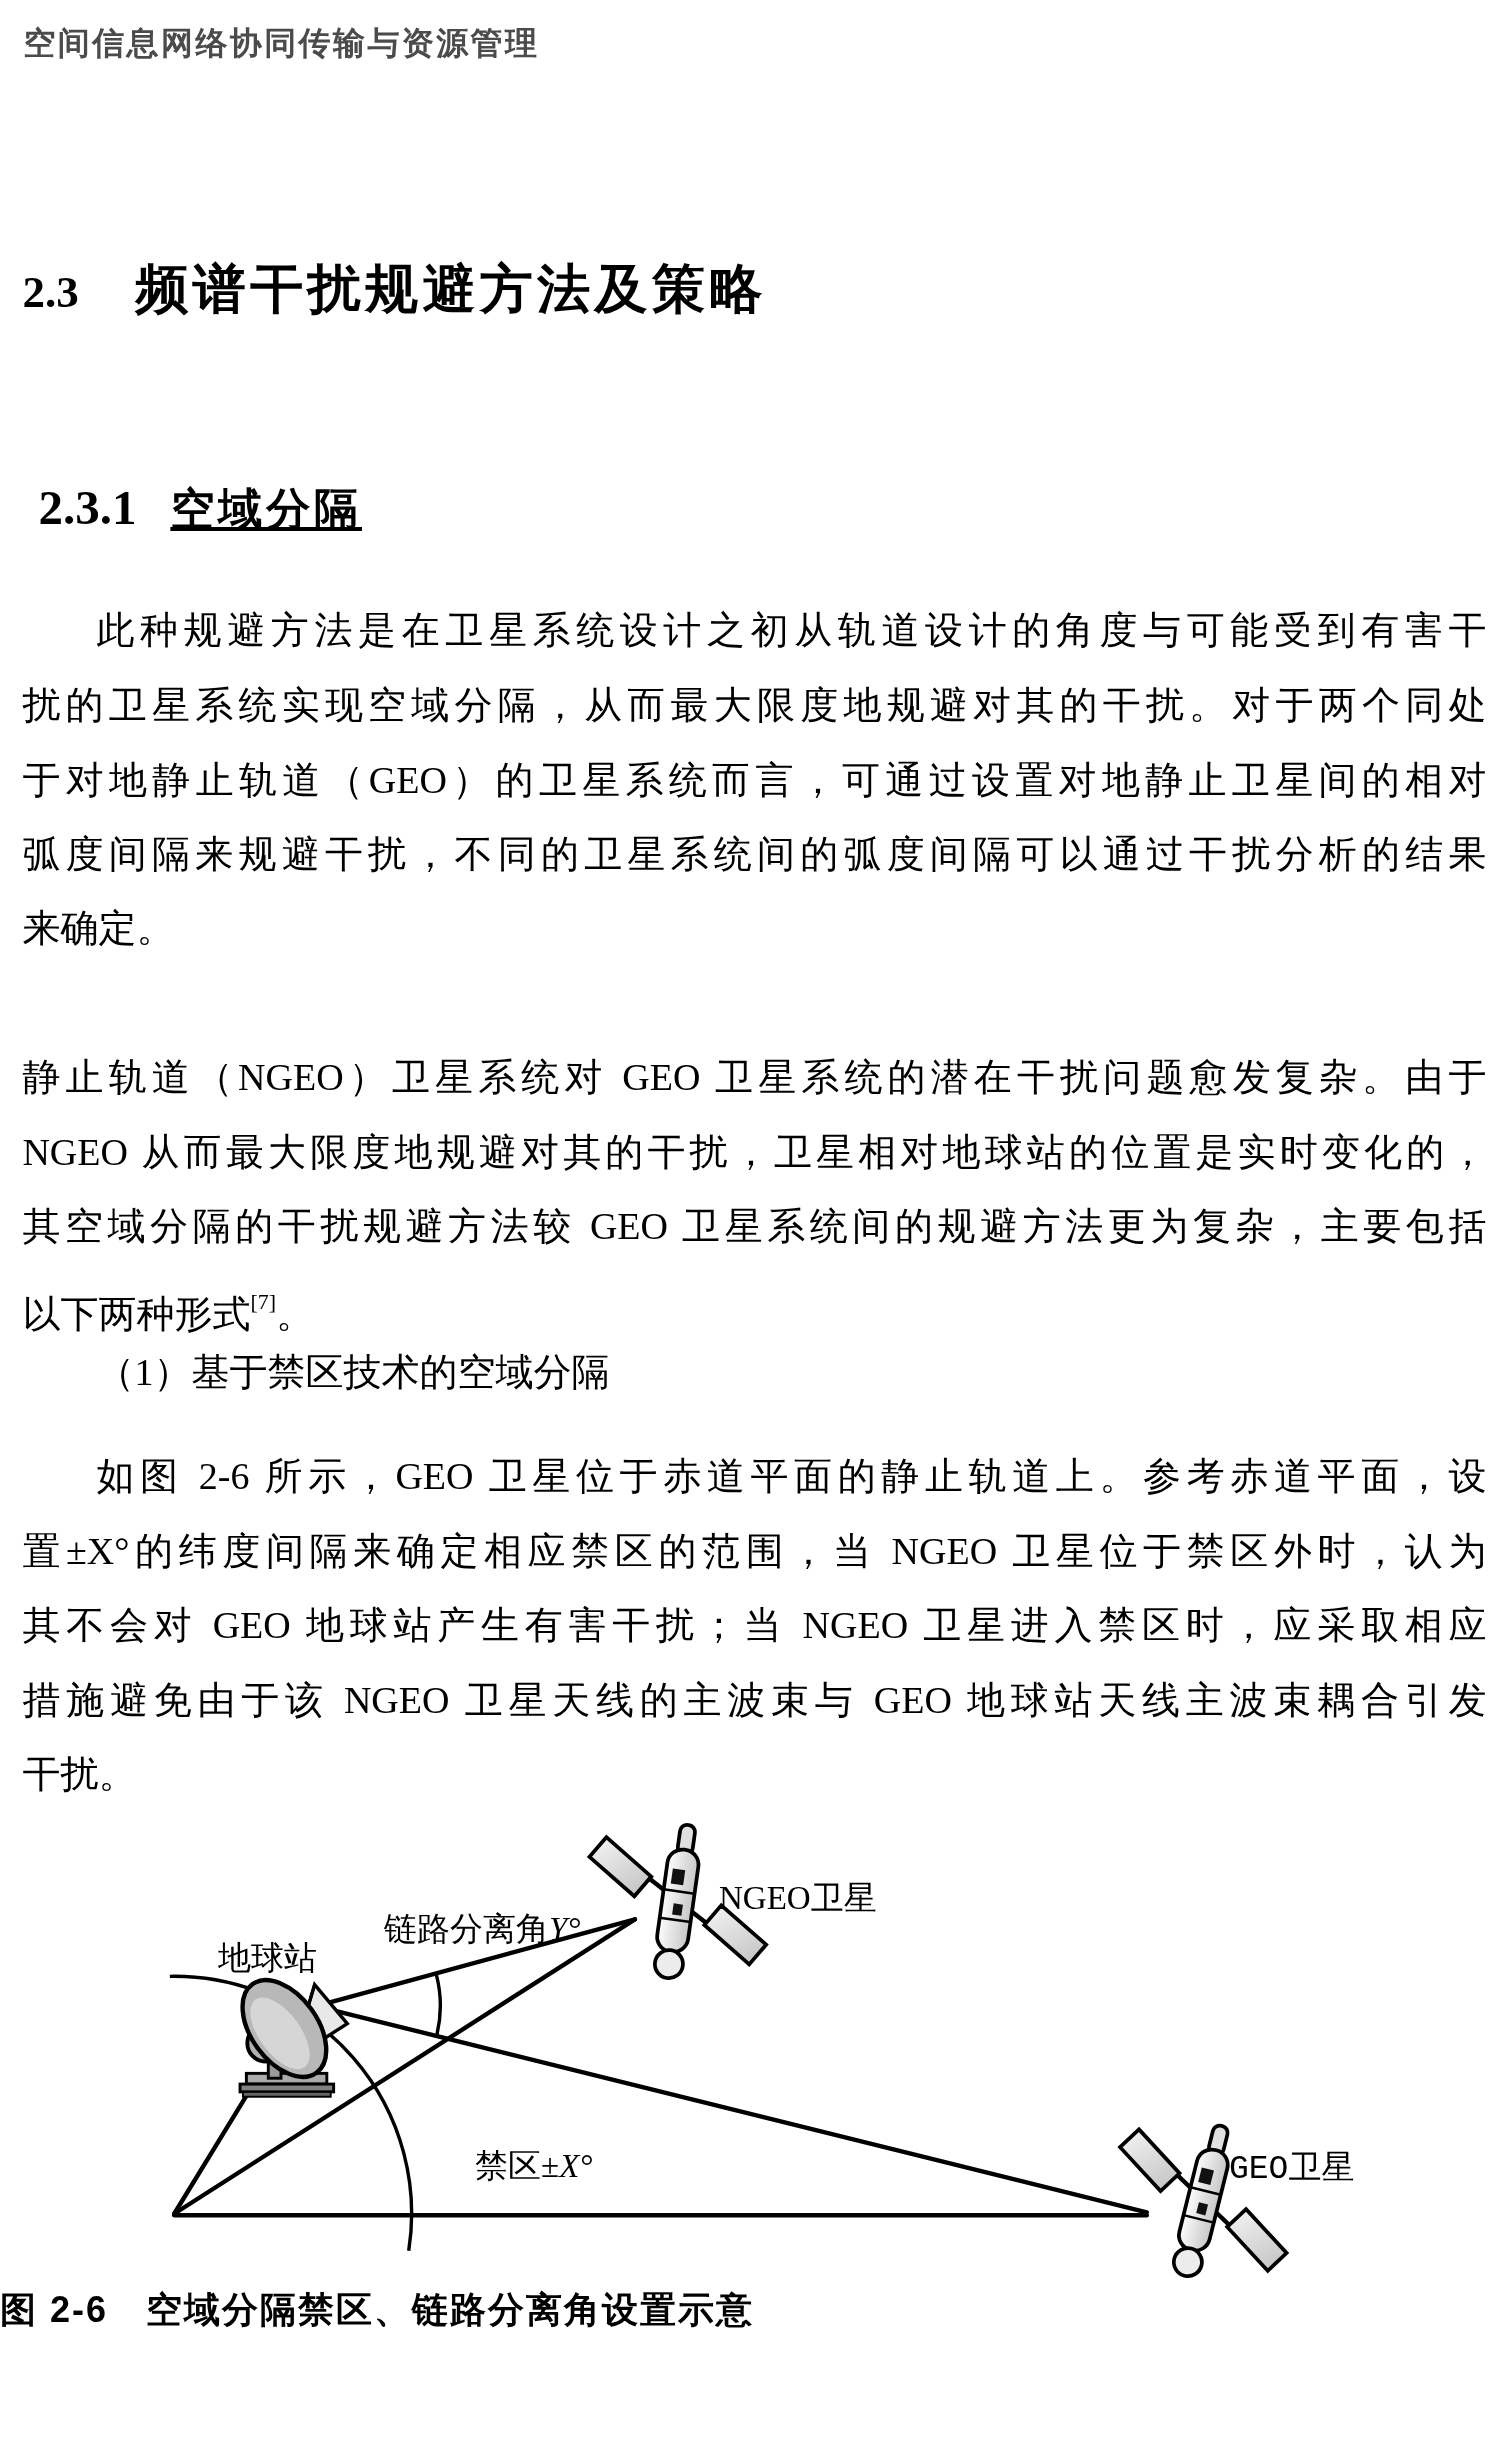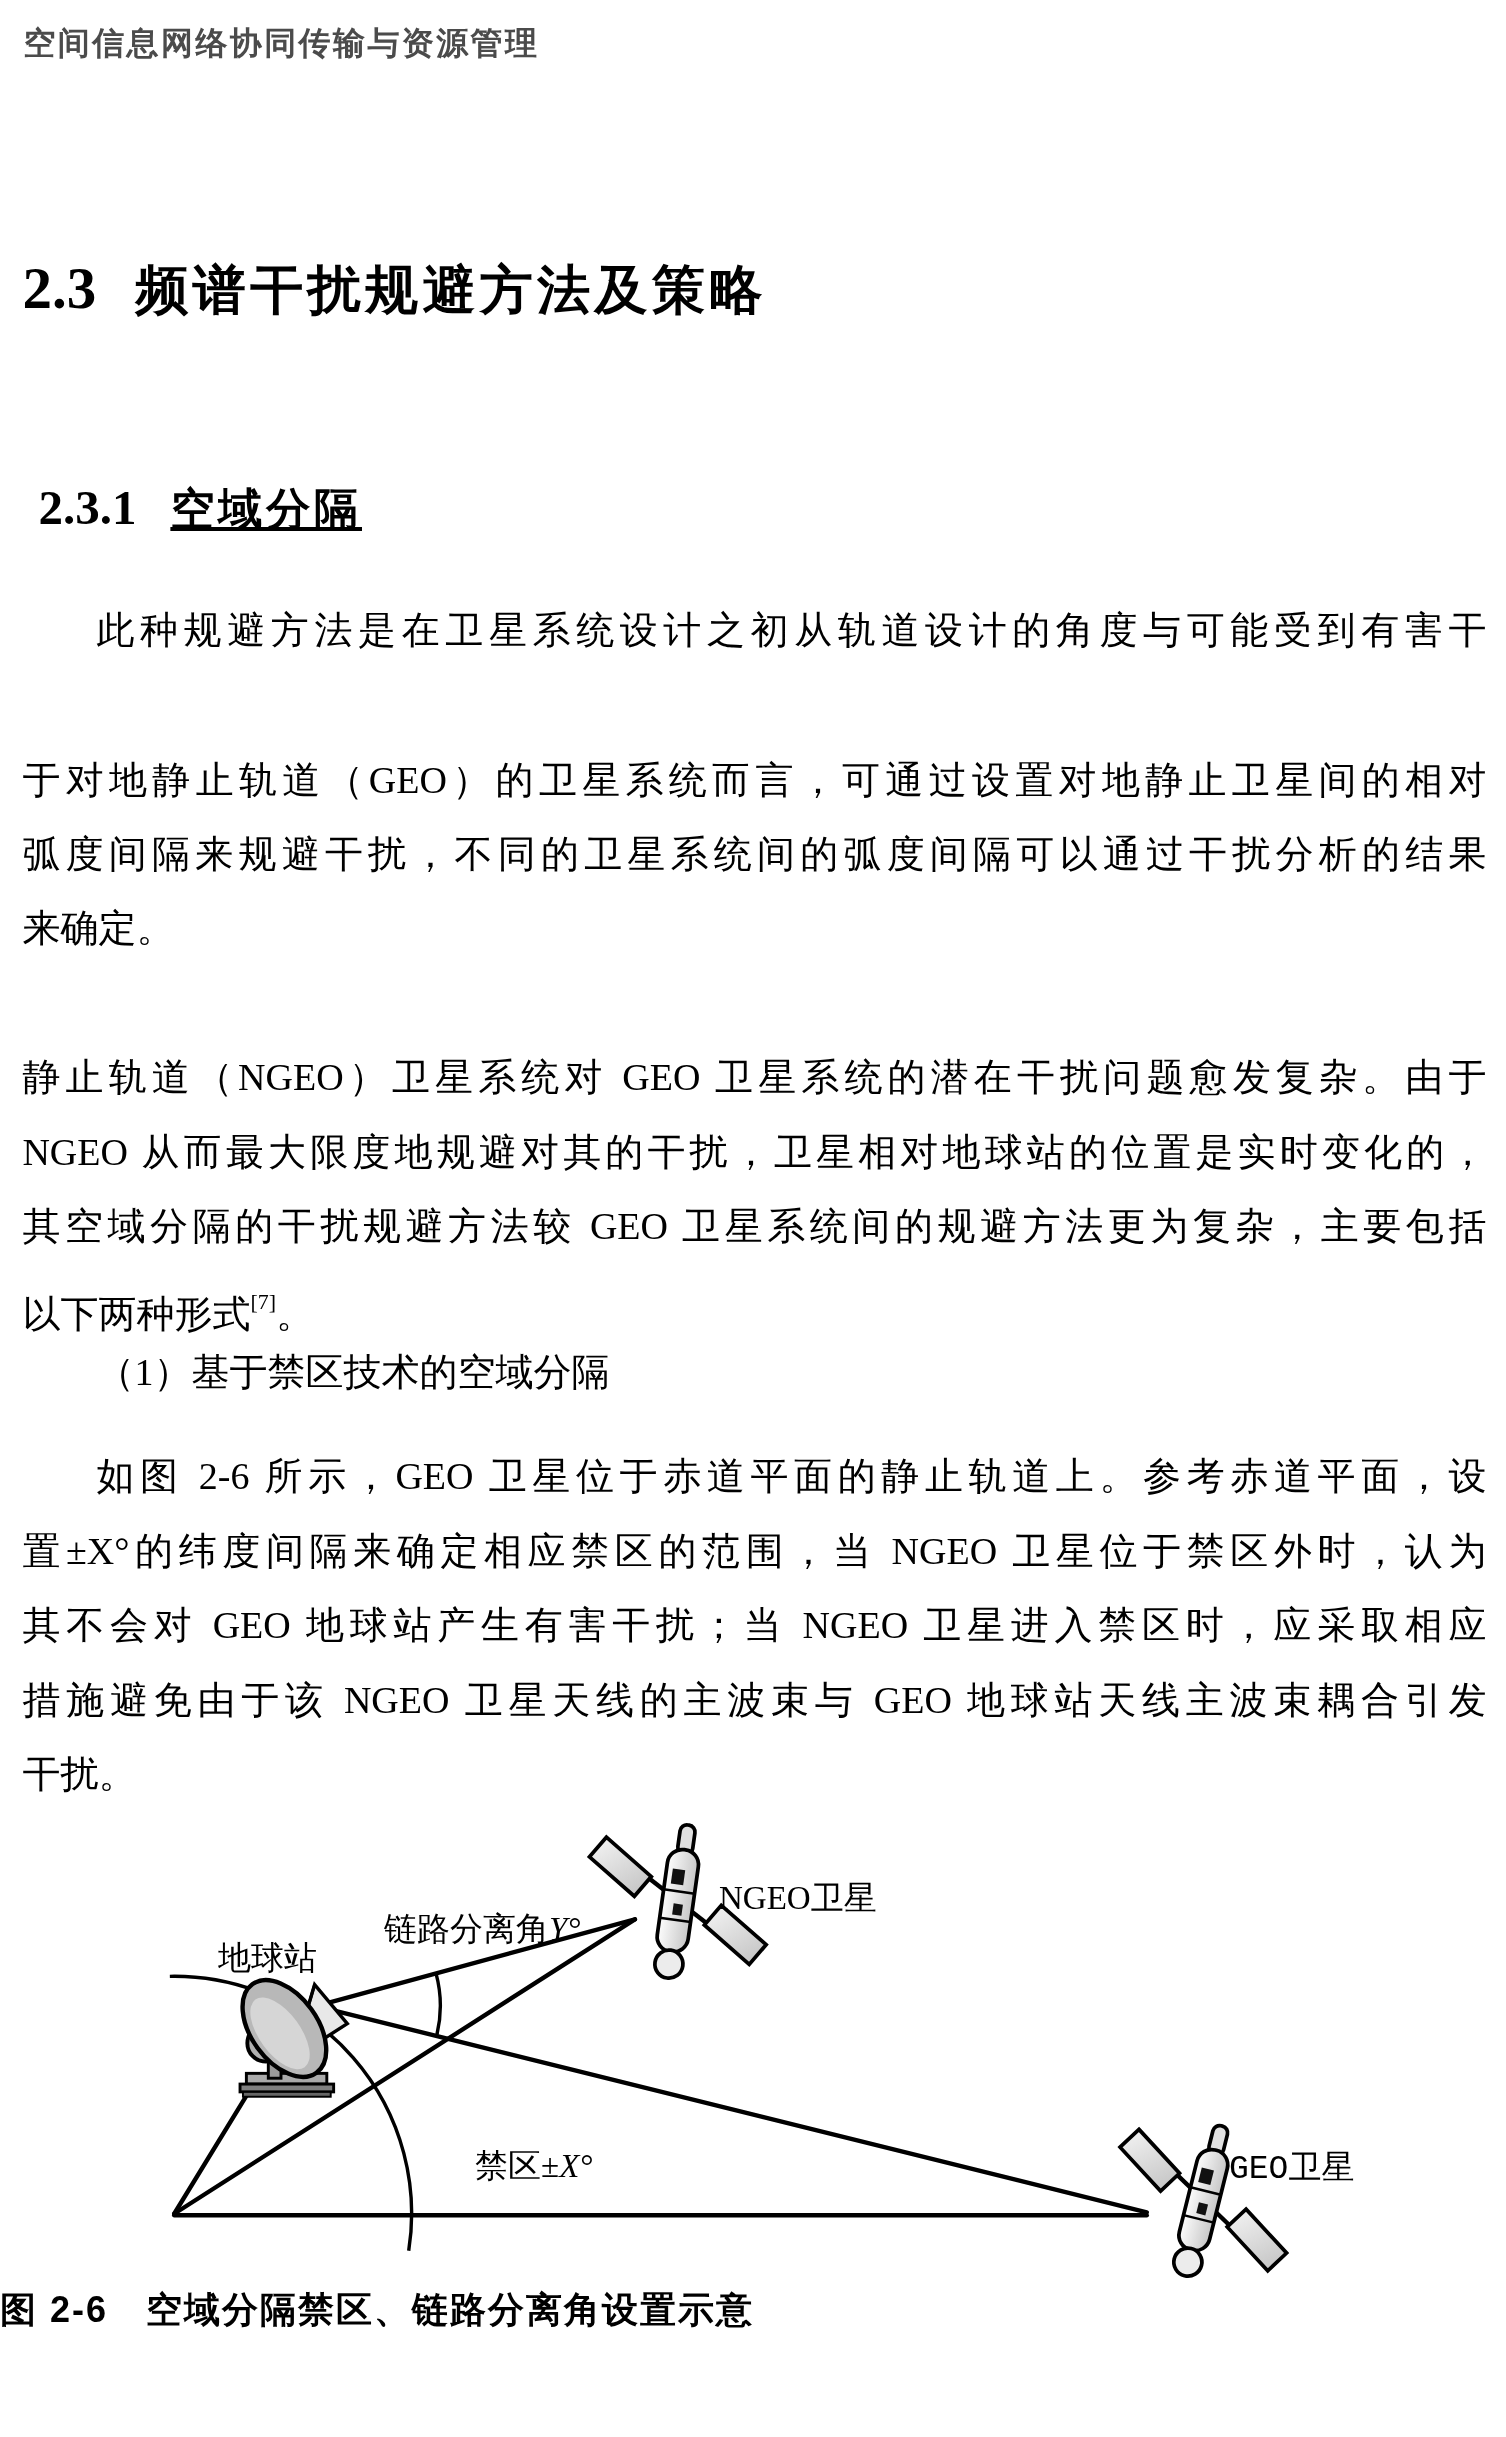--- a/index.html
+++ b/index.html
@@ -17,21 +17,21 @@
     font-family:"Liberation Sans","DejaVu Sans",sans-serif;
     font-weight:700;font-size:32px;letter-spacing:2.4px;color:#4b4b4b;
     white-space:nowrap;
   }
   .sec-title{
     position:absolute;left:22.4px;top:257px;margin:0;
     font-size:53px;line-height:63px;font-weight:700;white-space:nowrap;
   }
   .sec-title .num{
     display:inline-block;width:113px;
-    font-family:"Liberation Serif","DejaVu Serif",serif;font-size:59px;
+    font-family:"Liberation Serif","DejaVu Serif",serif;font-size:45px;
   }
   .sec-title .ttl{
     font-family:"Liberation Sans","DejaVu Sans",sans-serif;
     letter-spacing:4.4px;
   }
   .sub-title{
     position:absolute;left:22.4px;top:464px;margin:16px;
     font-size:44px;line-height:55px;font-weight:700;white-space:nowrap;text-decoration:underline;
   }
   .sub-title .num{
@@ -75,20 +75,21 @@
 
 <div class="page">
 
   <div class="running-head">空间信息网络协同传输与资源管理</div>
 
   <h1 class="sec-title"><span class="num">2.3</span><span class="ttl">频谱干扰规避方法及策略</span></h1>
 
   <h2 class="sub-title"><span class="num">2.3.1</span><span class="ttl">空域分隔</span></h2>
 
   <div class="body-line j indent" style="top:593px">此种规避方法是在卫星系统设计之初从轨道设计的角度与可能受到有害干</div>
+  <div class="body-line j" style="top:668px">扰的卫星系统实现空域分隔，从而最大限度地规避对其的干扰。对于两个同处</div>
   <div class="body-line j" style="top:743px">于对地静止轨道（GEO）的卫星系统而言，可通过设置对地静止卫星间的相对</div>
   <div class="body-line j" style="top:817px">弧度间隔来规避干扰，不同的卫星系统间的弧度间隔可以通过干扰分析的结果</div>
   <div class="body-line" style="top:891px">来确定。</div>
 
   <div class="body-line j" style="top:1040px">静止轨道（NGEO）卫星系统对 GEO 卫星系统的潜在干扰问题愈发复杂。由于</div>
   <div class="body-line j" style="top:1115px">NGEO 从而最大限度地规避对其的干扰，卫星相对地球站的位置是实时变化的，</div>
   <div class="body-line j" style="top:1189px">其空域分隔的干扰规避方法较 GEO 卫星系统间的规避方法更为复杂，主要包括</div>
   <div class="body-line" style="top:1264px"><span>以下两种形式</span><span class="sup">[7]</span><span>。</span></div>
 
   <div class="body-line indent" style="top:1335px">（1）基于禁区技术的空域分隔</div>

